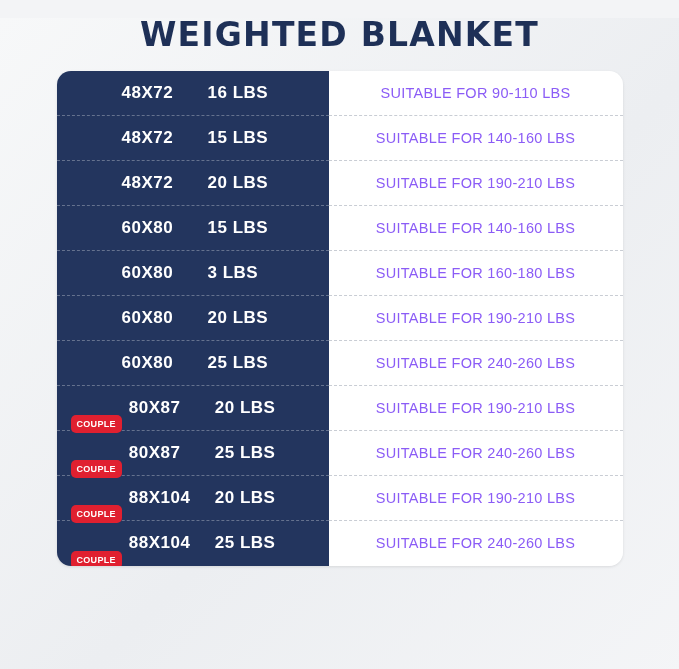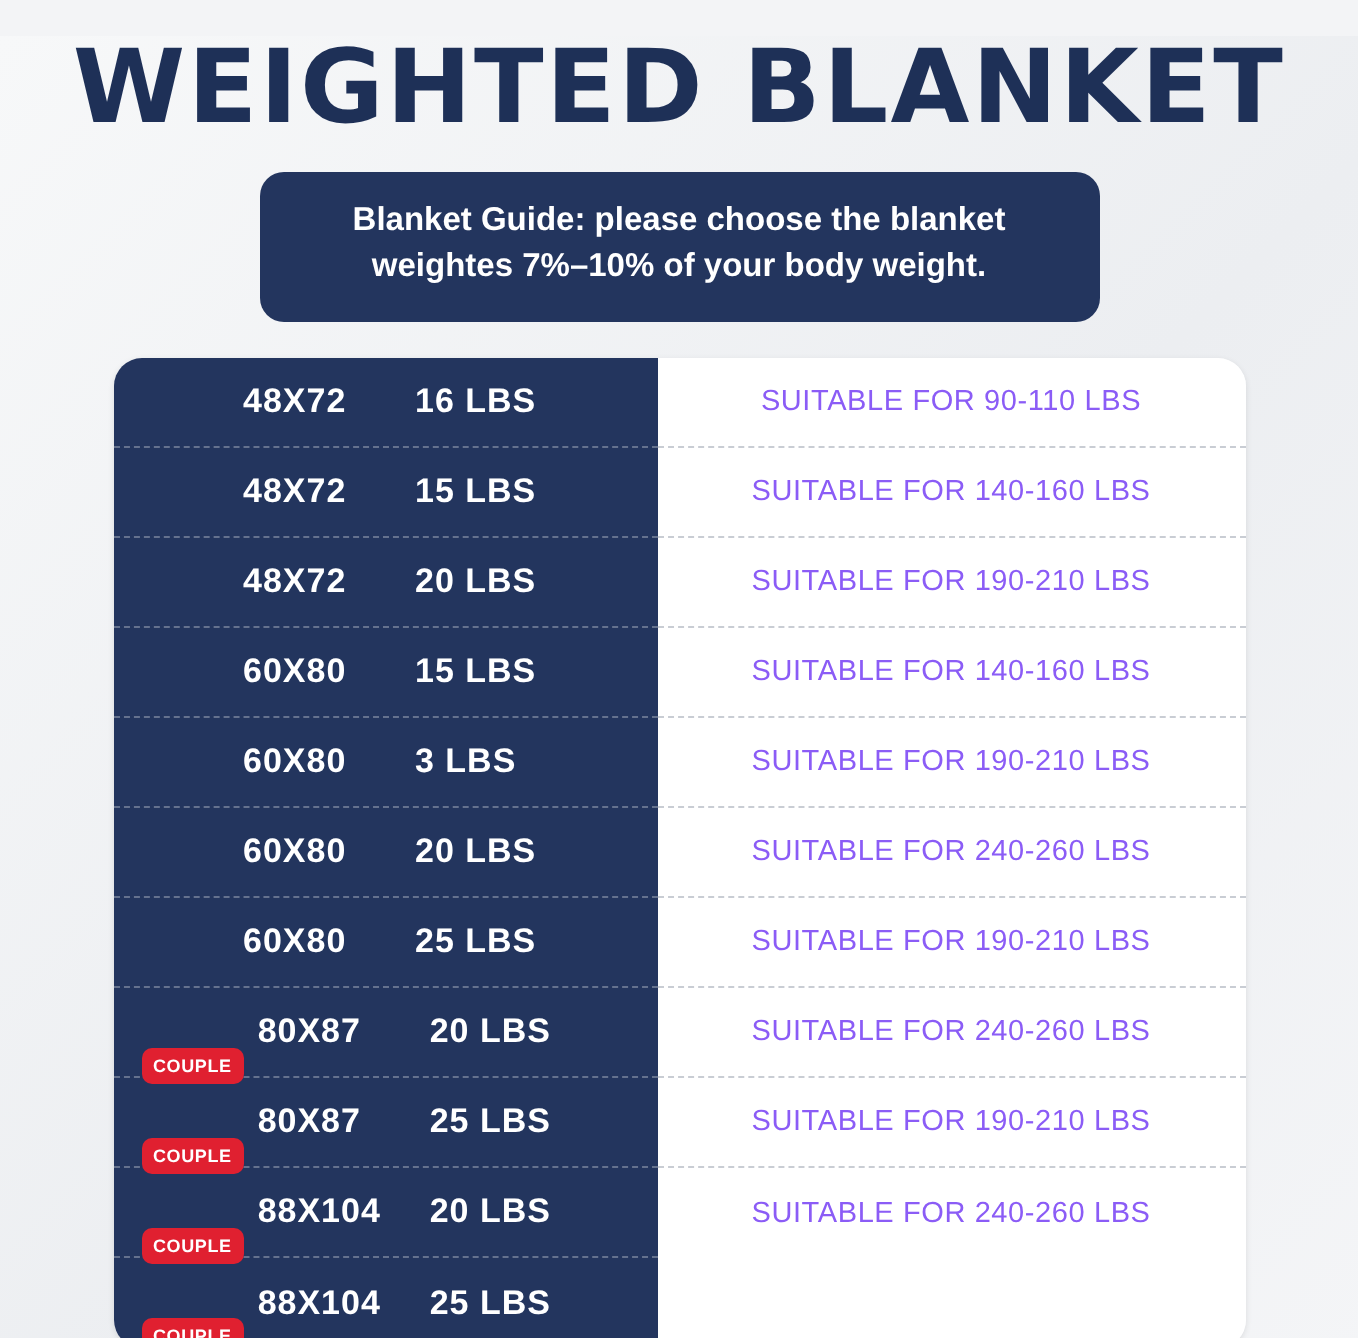--- a/index.html
+++ b/index.html
@@ -18,21 +18,21 @@
     width: 679px;
     height: 669px;
     background: linear-gradient(135deg, #f7f8f9 0%, #eceef1 55%, #f4f5f7 100%);
     box-sizing: border-box;
   }
 
   
   .title {
     text-align: center;
     color: #1e3057;
-    font-size: 51px;
+    font-size: 33px;
     font-weight: bold;
     letter-spacing: 1.2px;
     margin-top: 18px;
     line-height: 1.05;
     font-family: "DejaVu Sans", sans-serif;
   }
 
   
   .guide-wrap {
     display: flex;
@@ -138,23 +138,20 @@
     flex: 0 0 51px;
   }
 </style>
 </head>
 <body>
 
 <div class="page">
 
   <div class="title">WEIGHTED BLANKET</div>
 
-  <div class="guide-wrap">
-    <div class="guide">Blanket Guide: please choose the blanket weightes 7%–10% of your body weight.</div>
-  </div>
 
   <div class="table-wrap">
     <div class="table">
 
       <div class="col-left">
 
         <div class="row">
           <div class="badge-cell">
             <span class="badge-spacer"></span>
           </div>
@@ -241,20 +238,21 @@
           <span class="size">88X104</span>
           <span class="weight">25 LBS</span>
         </div>
       </div>
 
       <div class="col-right">
         <div class="row">SUITABLE FOR 90-110 LBS</div>
         <div class="row">SUITABLE FOR 140-160 LBS</div>
         <div class="row">SUITABLE FOR 190-210 LBS</div>
         <div class="row">SUITABLE FOR 140-160 LBS</div>
+        <div class="row">SUITABLE FOR 160-180 LBS</div>
         <div class="row">SUITABLE FOR 190-210 LBS</div>
         <div class="row">SUITABLE FOR 240-260 LBS</div>
         <div class="row">SUITABLE FOR 190-210 LBS</div>
         <div class="row">SUITABLE FOR 240-260 LBS</div>
         <div class="row">SUITABLE FOR 190-210 LBS</div>
         <div class="row">SUITABLE FOR 240-260 LBS</div>
       </div>
 
     </div>
   </div>

